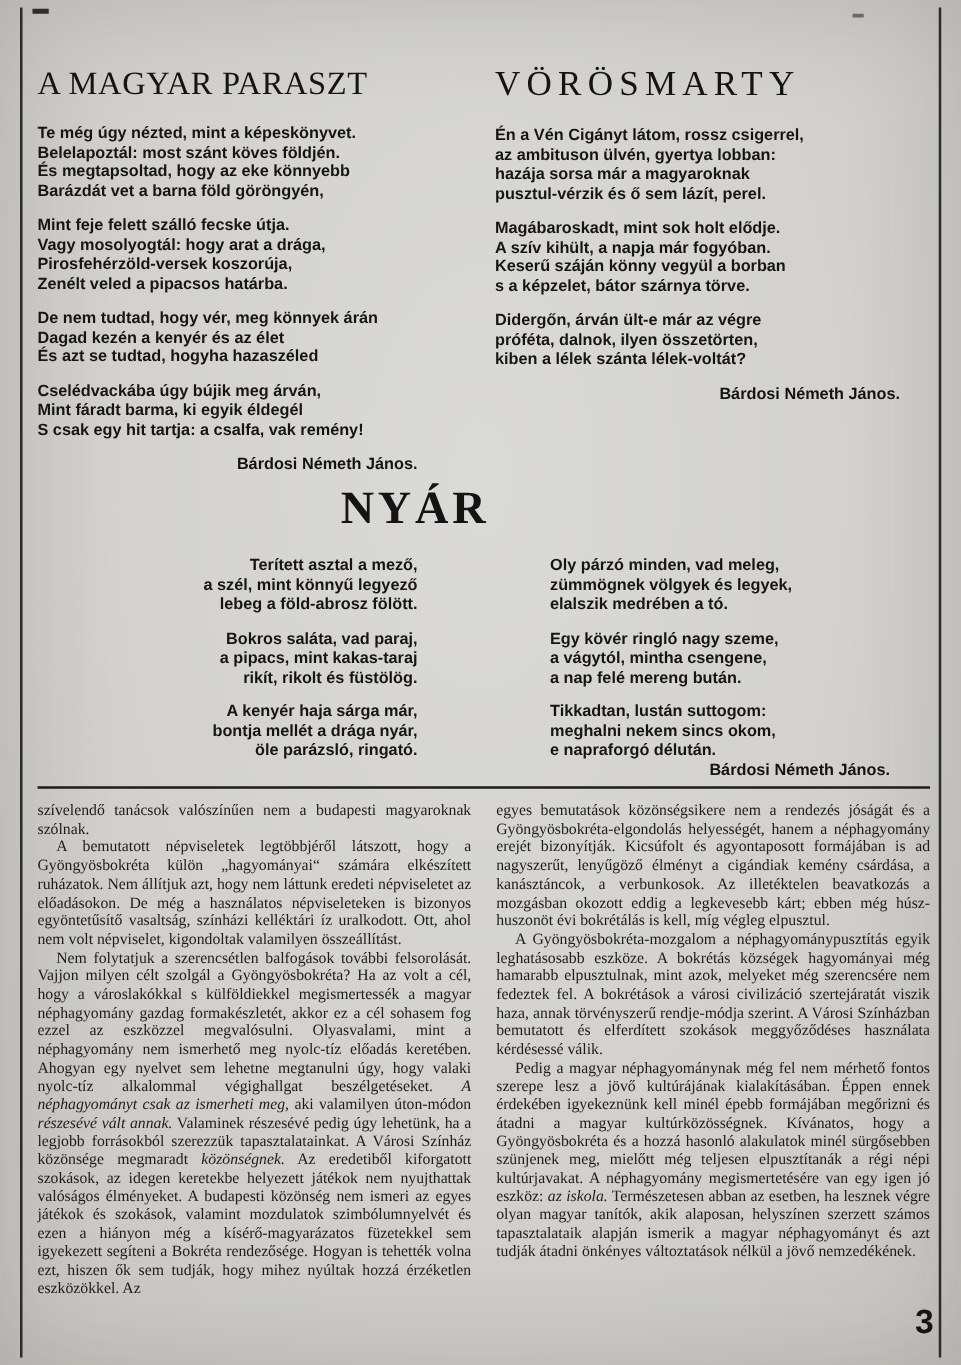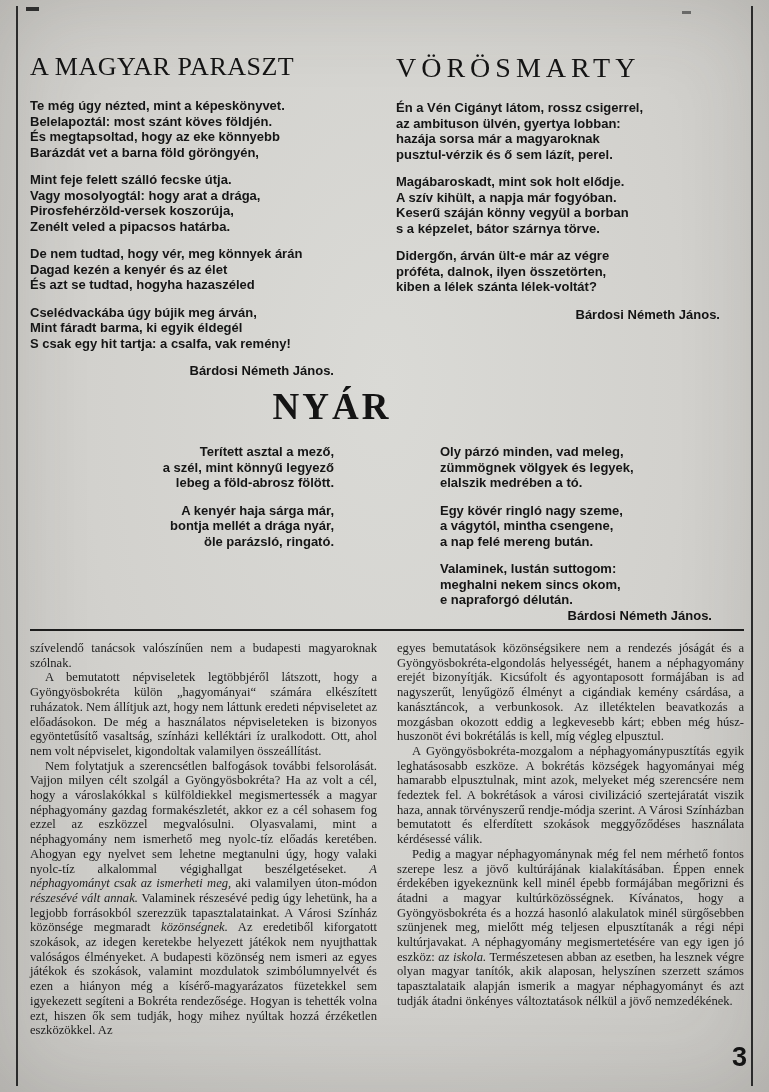--- a/index.html
+++ b/index.html
@@ -175,32 +175,35 @@
 kiben a lélek szánta lélek-voltát?</p>
     </div>
     <p class="signature sig-right">Bárdosi Németh János.</p>
   </section>
 
   <h1 class="nyar-title">NYÁR</h1>
   <section class="nyar-col left">
     <p class="stanza">Terített asztal a mező,
 a szél, mint könnyű legyező
 lebeg a föld-abrosz fölött.</p>
+    <p class="stanza">Bokros saláta, vad paraj,
+a pipacs, mint kakas-taraj
+rikít, rikolt és füstölög.</p>
     <p class="stanza">A kenyér haja sárga már,
 bontja mellét a drága nyár,
 öle parázsló, ringató.</p>
   </section>
   <section class="nyar-col right">
     <p class="stanza">Oly párzó minden, vad meleg,
 zümmögnek völgyek és legyek,
 elalszik medrében a tó.</p>
     <p class="stanza">Egy kövér ringló nagy szeme,
 a vágytól, mintha csengene,
 a nap felé mereng bután.</p>
-    <p class="stanza">Valaminek, lustán suttogom:
+    <p class="stanza">Tikkadtan, lustán suttogom:
 meghalni nekem sincs okom,
 e napraforgó délután.</p>
   </section>
   <p class="nyar-signature">Bárdosi Németh János.</p>
 
   <div class="divider"></div>
 
   <section class="article">
     <div class="col">
       <p>szívelendő tanácsok valószínűen nem a budapesti magyaroknak szólnak.</p>

